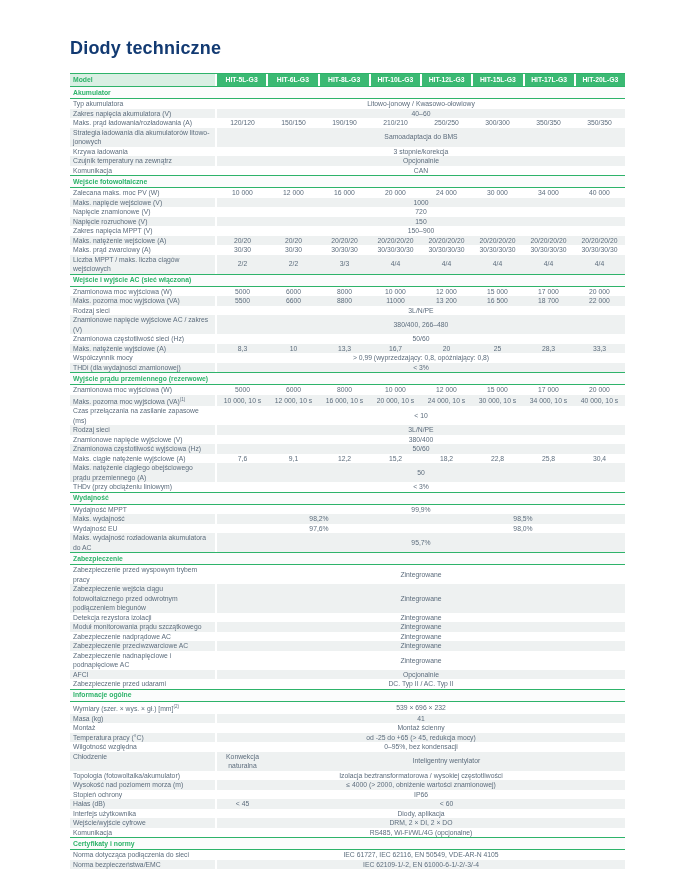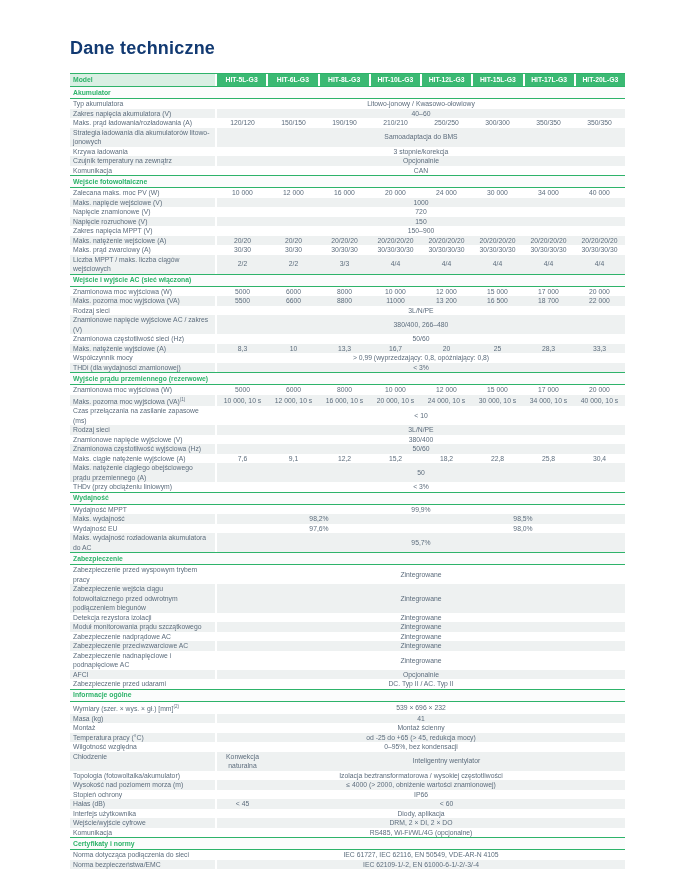--- a/index.html
+++ b/index.html
@@ -30,21 +30,21 @@
   .lbl sup { font-size:4.6px; }
   .vals { flex:1; margin-left:2px; display:flex; align-items:center; }
   .val { text-align:center; line-height:9.5px; padding:0 1px; }
   .alt .lbl, .alt .vals { background:#eef1f1; }
 </style>
 </head>
 <body>
 
 <div class="page">
   <div class="content">
-    <div class="title">Dane techniczne</div>
+    <div class="title">Diody techniczne</div>
 
     <div class="spec-table" id="spec-table">
         <div class="model-row">
           <div class="mlabel">Model</div>
           <div class="mboxes">
             <div class="mbox">HIT-5L-G3</div>
             <div class="mbox">HIT-6L-G3</div>
             <div class="mbox">HIT-8L-G3</div>
             <div class="mbox">HIT-10L-G3</div>
             <div class="mbox">HIT-12L-G3</div>

